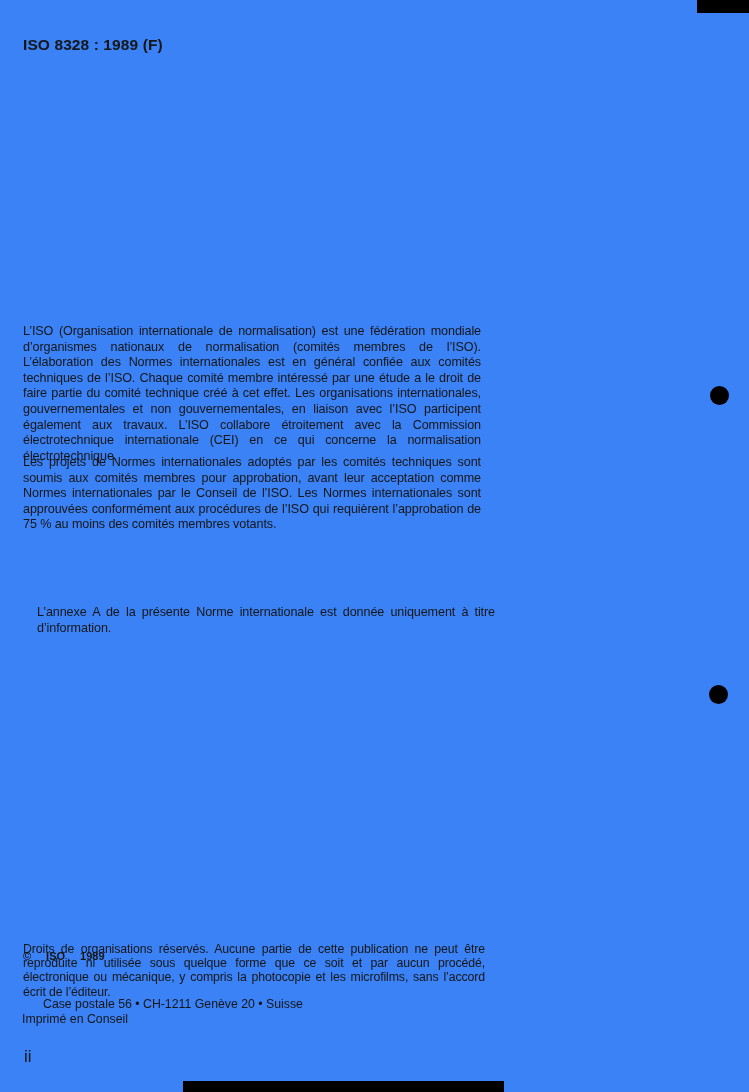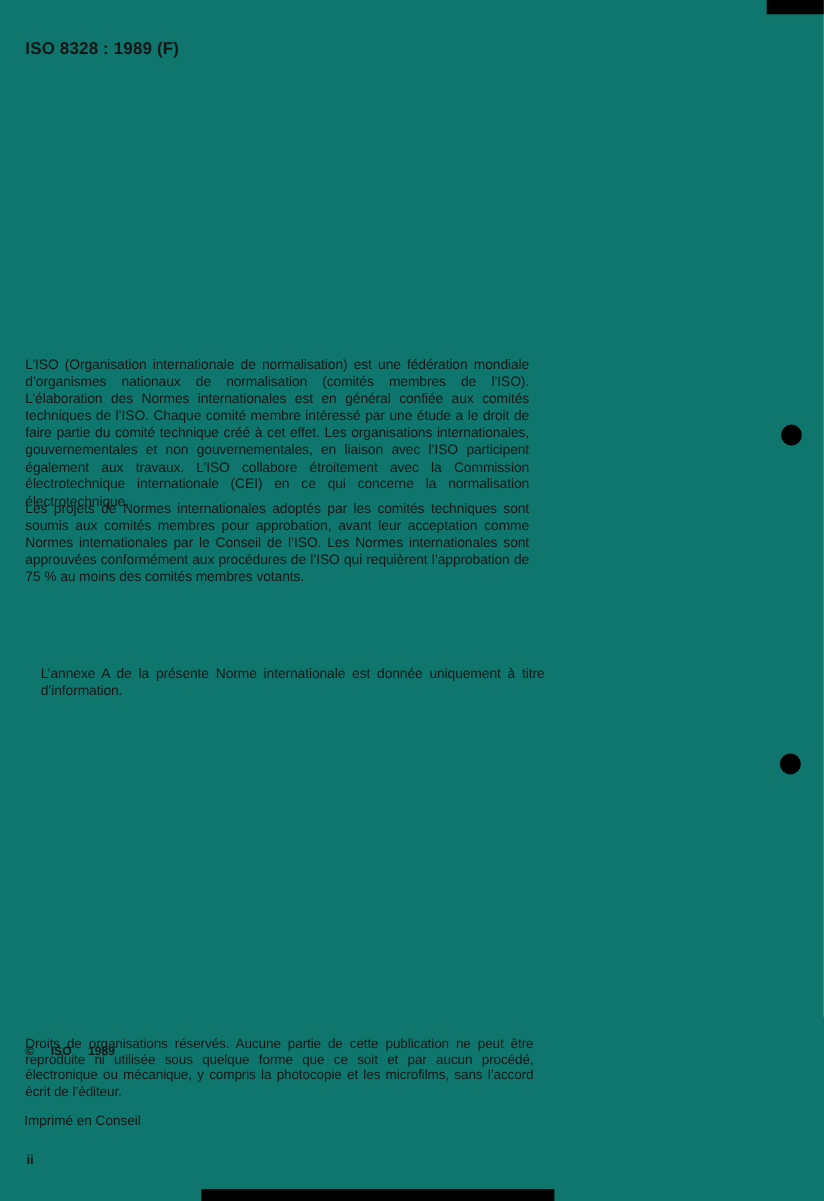--- a/index.html
+++ b/index.html
@@ -4,21 +4,21 @@
 <style>
   html, body {
     margin: 0;
     padding: 0;
     background: #ffffff;
   }
   .page {
     position: relative;
     width: 749px;
     height: 1092px;
-    background: #0f766e;
+    background: #3b82f6;
     overflow: hidden;
     font-family: "Liberation Sans", sans-serif;
     color: #161616;
   }
   .doc-header {
     position: absolute;
     left: 23px;
     top: 36px;
     font-size: 15.5px;
     font-weight: bold;
@@ -83,22 +83,22 @@
   .printed-in {
     position: absolute;
     left: 22px;
     top: 1012px;
     font-size: 12.3px;
   }
   .page-number {
     position: absolute;
     left: 24px;
     top: 1047px;
-    font-size: 12px;
-    font-weight: bold;
+    font-size: 17px;
+    font-weight: normal;
   }
 
   
   .reg-dot {
     position: absolute;
     width: 19px;
     height: 19px;
     border-radius: 50%;
     background: #000;
   }
@@ -141,20 +141,21 @@
   <div class="reg-dot dot-1"></div>
   <div class="reg-dot dot-2"></div>
 
   <div class="copyright-line">
     <span class="tok">©</span><span class="tok">ISO</span><span class="tok">1989</span>
   </div>
 
   <div class="rights">Droits de organisations réservés. Aucune partie de cette publication ne peut être reproduite ni utilisée sous quelque forme que ce soit et par aucun procédé, électronique ou mécanique, y compris la photocopie et les microfilms, sans l’accord écrit de l’éditeur.</div>
 
 
+  <div class="publisher-address">Case postale 56 • CH-1211 Genève 20 • Suisse</div>
 
   <div class="printed-in">Imprimé en Conseil</div>
 
   <div class="page-number">ii</div>
 
   <div class="scan-mark-bottom"></div>
 
 </div>
 
 </body></html>

